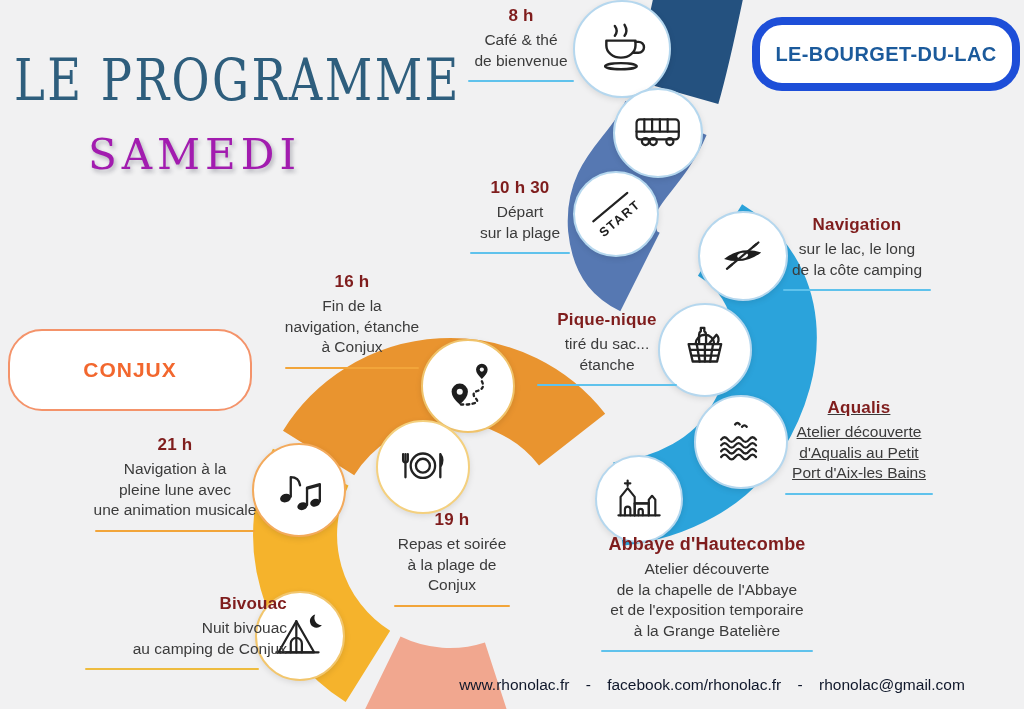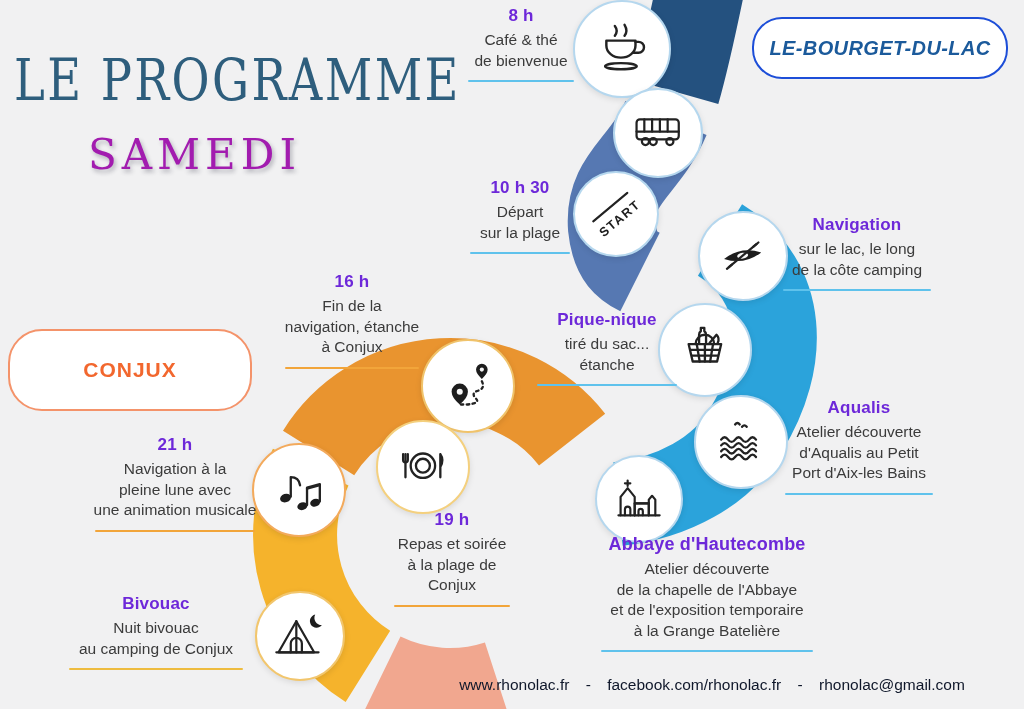--- a/index.html
+++ b/index.html
@@ -4,30 +4,30 @@
 <style>
   html,body{margin:0;padding:0;}
   .canvas{position:relative;width:1024px;height:709px;background:#f1f1f2;overflow:hidden;
           font-family:"Liberation Sans",sans-serif;}
   .bands{position:absolute;left:0;top:0;z-index:1;}
   .node{position:absolute;z-index:3;background:#ffffff;border-radius:50%;border:2px solid #b5d7ee;
         display:flex;align-items:center;justify-content:center;box-shadow:0 2px 6px rgba(0,0,0,.10);}
   .node svg{width:62%;height:62%;}
   .node svg *{stroke:#222;stroke-width:2;fill:none;stroke-linecap:round;stroke-linejoin:round;}
   .tb{position:absolute;z-index:4;transform:translateX(-50%);text-align:center;color:#3b3b3b;}
-  .tb-title{font-size:17px;font-weight:700;color:#6d28d9;margin-bottom:4px;letter-spacing:.2px;}
+  .tb-title{font-size:17px;font-weight:700;color:#7f1d1d;margin-bottom:4px;letter-spacing:.2px;}
   .tb-line{font-size:15.5px;line-height:20.5px;}
   .tb-rule{height:2px;margin:9px auto 0;border-radius:1px;}
   .rule-blue{background:#5fc2ec;}
   .rule-orange{background:#f2a53a;}
   .rule-yellow{background:#eebc3f;}
   .pill{position:absolute;z-index:4;background:#fff;display:flex;align-items:center;justify-content:center;
         font-weight:700;}
-  .pill-bourget{left:752px;top:17px;width:252px;height:58px;border:2px solid #1d4ed8;border-radius:30px;
-        color:#1b5a9b;font-size:20px;letter-spacing:.4px;font-style:italic;}
+  .pill-bourget{left:752px;top:17px;width:252px;height:58px;border:8px solid #1d4ed8;border-radius:30px;
+        color:#1b5a9b;font-size:20px;letter-spacing:.4px;}
   .pill-conjux{left:8px;top:329px;width:240px;height:78px;border:2px solid #f4936a;border-radius:34px;
         color:#f2672e;font-size:21px;letter-spacing:1px;}
   .main-title{position:absolute;z-index:4;left:14px;top:46px;color:#2e5e7d;
         font-family:"DejaVu Serif",serif;font-size:58px;letter-spacing:3px;white-space:nowrap;
         transform:scaleX(.8);transform-origin:left top;}
   .sub-title{position:absolute;z-index:4;left:88px;top:130px;width:200px;text-align:center;color:#a21caf;
         font-family:"DejaVu Serif",serif;font-size:42px;letter-spacing:5px;
         text-shadow:2px 3px 4px rgba(40,40,60,.30);}
   .footer{position:absolute;z-index:4;left:712px;top:676px;transform:translateX(-50%);white-space:nowrap;
         color:#0f172a;font-size:15.5px;}
@@ -200,21 +200,21 @@
   </div>
 
   <div class="tb" style="left:352px;top:272px;width:210px;">
     <div class="tb-title">16 h</div>
     <div class="tb-line">Fin de la</div>
     <div class="tb-line">navigation, étanche</div>
     <div class="tb-line">à Conjux</div>
     <div class="tb-rule rule-orange" style="width:134px"></div>
   </div>
 
-  <div class="tb" style="left:859px;top:398px;width:210px;">
+  <div class="tb" style="left:859px;top:398px;width:210px;text-decoration:underline;">
     <div class="tb-title">Aqualis</div>
     <div class="tb-line">Atelier découverte</div>
     <div class="tb-line">d'Aqualis au Petit</div>
     <div class="tb-line">Port d'Aix-les Bains</div>
     <div class="tb-rule rule-blue" style="width:148px"></div>
   </div>
 
   <div class="tb" style="left:707px;top:534px;width:330px;">
     <div class="tb-title" style="font-size:18px">Abbaye d'Hautecombe</div>
     <div class="tb-line">Atelier découverte</div>
@@ -233,21 +233,21 @@
   </div>
 
   <div class="tb" style="left:452px;top:510px;width:170px;">
     <div class="tb-title">19 h</div>
     <div class="tb-line">Repas et soirée</div>
     <div class="tb-line">à la plage de</div>
     <div class="tb-line">Conjux</div>
     <div class="tb-rule rule-orange" style="width:116px"></div>
   </div>
 
-  <div class="tb" style="left:156px;top:594px;width:230px;">
+  <div class="tb" style="left:172px;top:594px;width:230px;text-align:right;">
     <div class="tb-title">Bivouac</div>
     <div class="tb-line">Nuit bivouac</div>
     <div class="tb-line">au camping de Conjux</div>
     <div class="tb-rule rule-yellow" style="width:174px"></div>
   </div>
 
   <div class="footer">
     <span>www.rhonolac.fr</span>
     <span>-</span>
     <span>facebook.com/rhonolac.fr</span>

